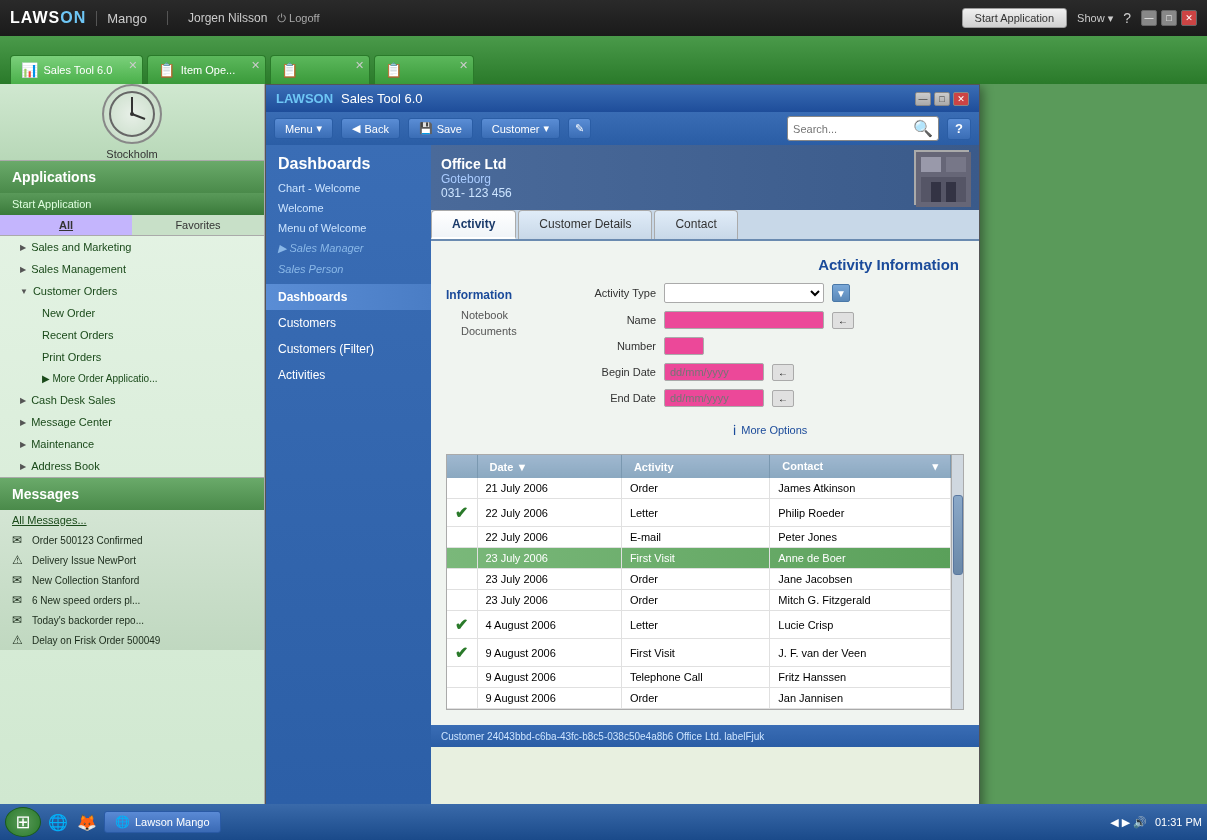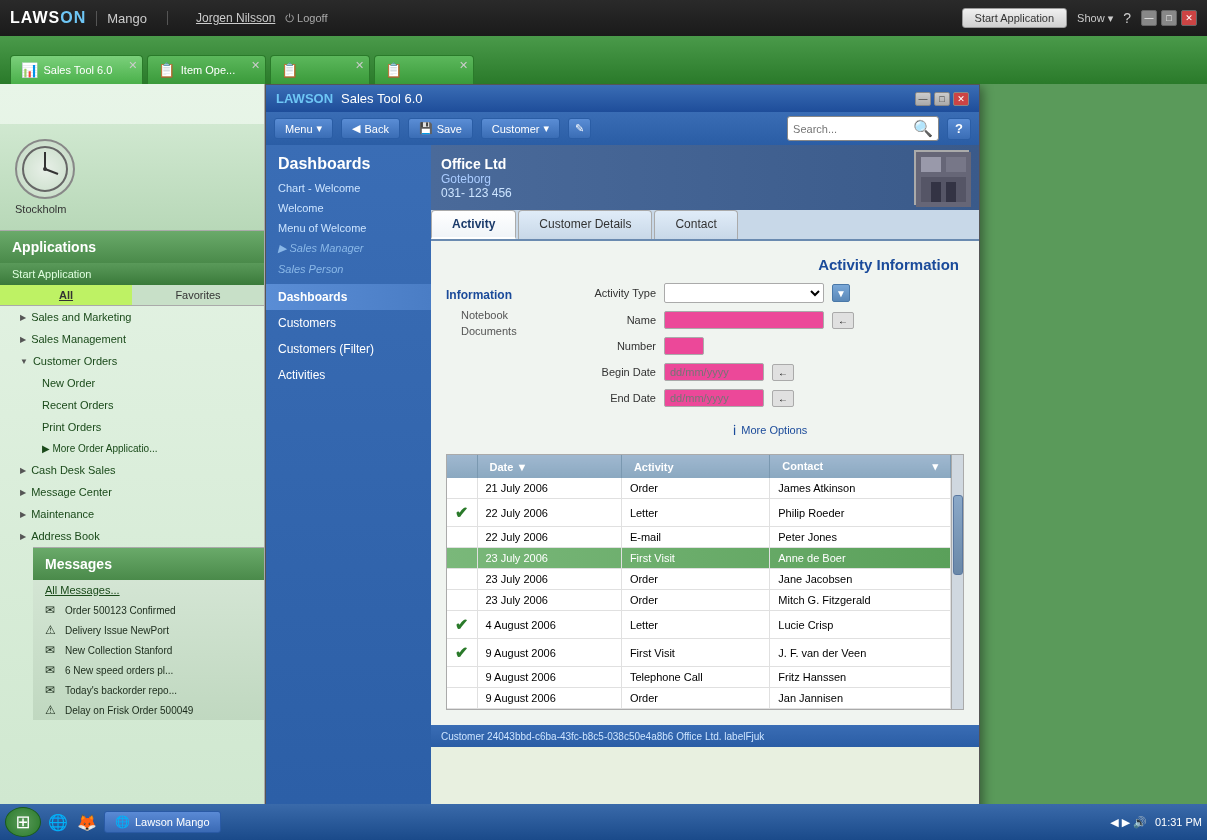--- a/index.html
+++ b/index.html
@@ -26,22 +26,21 @@
       color: #ccc;
       font-size: 13px;
       border-left: 1px solid #555;
       padding-left: 10px;
     }
     #user-info {
       color: #ccc;
       font-size: 12px;
       margin-left: 10px;
       border-left: 1px solid #555;
-      padding-left: 28px;
-      text-decoration: underline;
+      padding-left: 20px;
     }
     #logoff-btn {
       color: #aaa;
       font-size: 11px;
       cursor: pointer;
       background: none;
       border: none;
       display: flex;
       align-items: center;
       gap: 3px;
@@ -135,27 +134,26 @@
     #sidebar {
       width: 265px;
       background: linear-gradient(to bottom, #e8f5e8, #d0e8d0);
       border-right: 1px solid #aaa;
       overflow-y: auto;
       flex-shrink: 0;
     }
 
     
     #clock-section {
-      padding: 15px;
+      padding: 0;
       display: flex;
       flex-direction: column;
-      align-items: flex-start;
+      align-items: center;
       background: linear-gradient(to bottom, #d0e8d0, #b8d8b8);
       border-bottom: 1px solid #aaa;
-      margin-top: 40px;
     }
     #clock-circle {
       width: 60px;
       height: 60px;
       border-radius: 50%;
       background: radial-gradient(circle, #e8f0e8, #c0d8c0);
       border: 2px solid #888;
       display: flex;
       align-items: center;
       justify-content: center;
@@ -192,40 +190,39 @@
     }
     .tab-btn {
       flex: 1;
       padding: 4px;
       font-size: 11px;
       background: none;
       border: none;
       cursor: pointer;
       color: #333;
     }
-    .tab-btn.active { background: #bef264; font-weight: bold; text-decoration: underline; }
+    .tab-btn.active { background: #c4b5fd; font-weight: bold; text-decoration: underline; }
 
     .nav-item {
       padding: 5px 12px 5px 20px;
       font-size: 11px;
       color: #1a4a1a;
       cursor: pointer;
       display: flex;
       align-items: center;
       gap: 5px;
     }
     .nav-item.has-arrow::before { content: '▶'; font-size: 8px; color: #555; }
     .nav-item.expanded::before { content: '▼'; font-size: 8px; color: #555; }
     .nav-item.sub { padding-left: 42px; }
 
     
     #messages-section {
       background: linear-gradient(to bottom, #d8e8d8, #c0d8c0);
       border-top: 1px solid #aaa;
-      margin-left: 33px;
     }
     #messages-header {
       background: linear-gradient(to bottom, #6aaa6a, #4a8a4a);
       color: #fff;
       font-size: 14px;
       font-weight: bold;
       padding: 8px 12px;
     }
     #all-messages-link {
       font-size: 11px;

